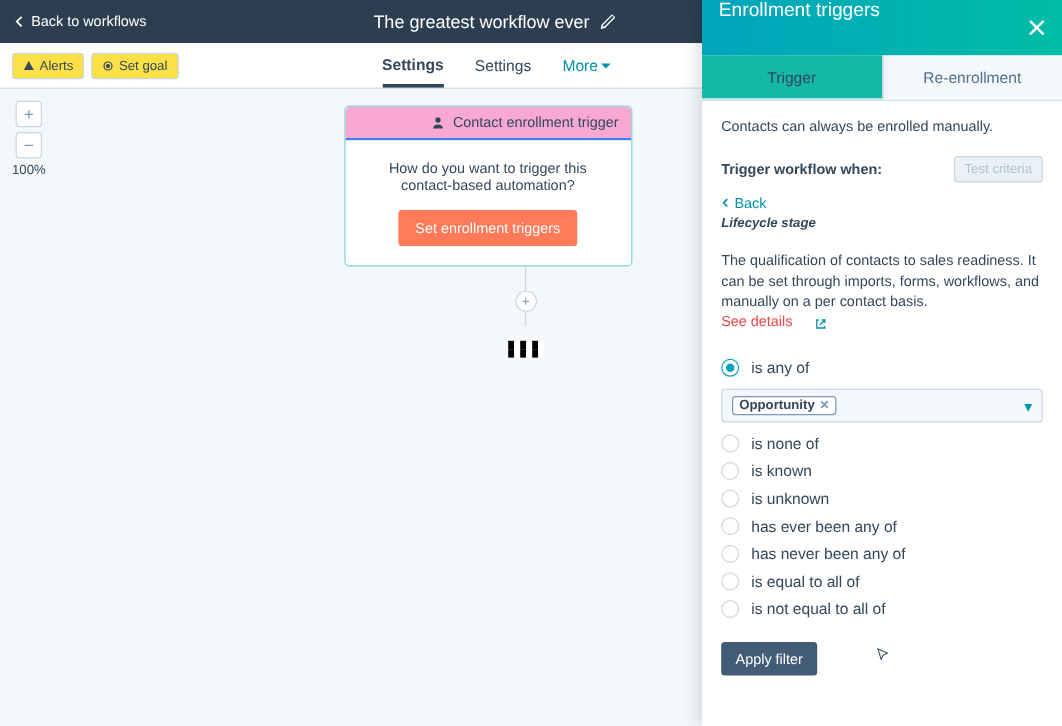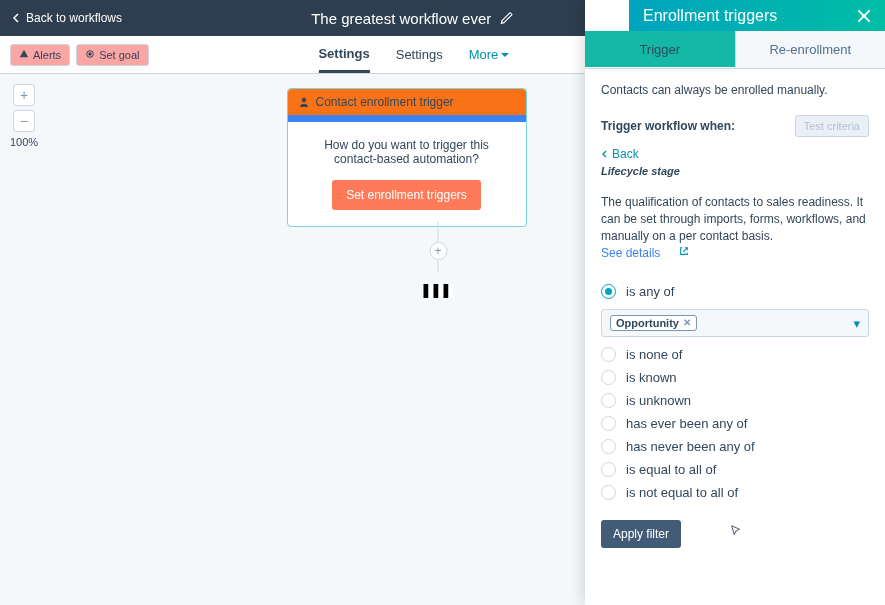--- a/index.html
+++ b/index.html
@@ -5,65 +5,65 @@
   * { box-sizing: border-box; margin: 0; padding: 0; font-family: -apple-system, BlinkMacSystemFont, "Segoe UI", Helvetica, Arial, sans-serif; }
   html, body { width: 885px; height: 605px; overflow: hidden; background: #fff; }
   .topbar { height: 36px; background: #2d3e50; color: #fff; display: flex; align-items: center; padding: 0 12px; position: relative; }
   .back-link { display: flex; align-items: center; gap: 4px; font-size: 12px; cursor: pointer; }
   .back-link svg { width: 10px; height: 10px; }
   .title-wrap { position: absolute; left: 50%; transform: translateX(-65%); display: flex; align-items: center; gap: 8px; }
   .title { font-size: 15px; font-weight: 500; }
   .edit-icon { width: 14px; height: 14px; }
 
   .toolbar { height: 38px; border-bottom: 1px solid #cbd6e2; display: flex; align-items: center; padding: 0 10px; position: relative; background:#fff;}
-  .tool-btn { border: 1px solid #cbd6e2; background: #fca5a5; color: #33475b; font-size: 11px; padding: 4px 8px; border-radius: 3px; display: inline-flex; gap: 4px; cursor: pointer; margin-right: 6px; }
+  .tool-btn { border: 1px solid #cbd6e2; background: #fde047; color: #33475b; font-size: 11px; padding: 4px 8px; border-radius: 3px; display: inline-flex; align-items: center; gap: 4px; cursor: pointer; margin-right: 6px; }
   .tool-btn svg { width: 10px; height: 10px; }
   .tabs { position: absolute; left: 50%; transform: translateX(-65%); display: flex; gap: 26px; height: 100%; align-items: center; }
   .tab { font-size: 13px; color: #33475b; cursor: pointer; height: 100%; display: flex; align-items: center; }
   .tab.active { font-weight: 600; border-bottom: 3px solid #33475b; }
   .tab.more { color: #0091ae; }
   .tab.more svg { width: 8px; height: 8px; margin-left: 3px;}
 
   .canvas-area { position: relative; height: calc(605px - 36px - 38px); background: #f5f8fa; }
   .zoom-controls { position: absolute; top: 10px; left: 10px; display: flex; flex-direction: column; align-items: center; gap: 2px; }
   .zoom-btn { width: 22px; height: 22px; border: 1px solid #cbd6e2; background: #fff; color: #7c98b6; border-radius: 3px; font-size: 14px; line-height: 18px; cursor: pointer; margin-bottom: 2px;}
   .zoom-pct { font-size: 11px; color: #33475b; }
 
   .enroll-card { position: absolute; top: 14px; left: 50%; transform: translateX(-65%); width: 240px; border: 1px solid #7fd1de; border-radius: 4px; background: #fff; box-shadow: 0 0 0 0 rgba(0,0,0,0); }
-  .enroll-header { background: #f97316; border-bottom: 7px solid #3b82f6; padding: 6px 10px; display: flex; align-items: center; gap: 6px; border-radius: 4px 4px 0 0;}
+  .enroll-header { background: #f9a8d4; border-bottom: 2px solid #3b82f6; padding: 6px 10px; display: flex; align-items: center; gap: 6px; border-radius: 4px 4px 0 0; justify-content: flex-end;}
   .enroll-header .hicon { width: 12px; height: 12px; }
   .enroll-header span { font-size: 12px; color: #33475b; }
   .enroll-body { padding: 16px 18px; text-align: center; font-size: 12px; color: #33475b; }
   .enroll-btn { margin-top: 14px; background: #ff7a59; color: #fff; border: none; border-radius: 3px; padding: 8px 14px; font-size: 12px; font-weight: 500; cursor: pointer; }
   .connector { position: absolute; top: 148px; left: 50%; transform: translateX(-65%); display:flex; flex-direction:column; align-items:center;}
   .vline { width: 1px; height: 20px; background: #cbd6e2; }
   .plus-node { width: 18px; height: 18px; border: 1px solid #cbd6e2; border-radius: 50%; color: #7c98b6; font-size: 12px; display:flex; align-items:center; justify-content:center; background:#fff; cursor:pointer;}
   .finish-flag { margin-top: 12px; width: 30px; height: 14px; display: grid; grid-template-columns: repeat(6,5px); grid-template-rows: repeat(2,7px);}
   .finish-flag div:nth-child(odd){background:#000;} .finish-flag div:nth-child(even){background:#fff;}
   .finish-flag .b{background:#000;} .finish-flag .w{background:#fff;}
 
   
   .panel { position: absolute; top: 0; right: 0; width: 300px; height: 605px; background: #fff; box-shadow: -4px 0 12px rgba(0,0,0,0.12); display: flex; flex-direction: column; z-index: 10;}
-  .panel-header { height: 31px; background: linear-gradient(90deg,#00a4bd,#00bda5); color: #fff; display: flex; align-items: center; padding: 0 14px; font-size: 16px; font-weight: 500; position: relative; margin-left: 44px;}
+  .panel-header { height: 46px; background: linear-gradient(90deg,#00a4bd,#00bda5); color: #fff; display: flex; align-items: flex-start; padding: 0 14px; font-size: 16px; font-weight: 500; position: relative;}
   .panel-close { position: absolute; right: 12px; top: 50%; transform: translateY(-50%); width: 18px; height: 18px; cursor: pointer; }
   .panel-tabs { display: flex; border-bottom: 1px solid #cbd6e2; height: 38px; }
   .ptab { flex: 1; text-align: center; font-size: 13px; color: #33475b; display:flex; align-items:center; justify-content:center; cursor:pointer; border-right:1px solid #cbd6e2;}
   .ptab:last-child{border-right:none;}
   .ptab.active { background:#14b8a6; border-bottom: 1px solid #fff; position:relative;}
   .ptab.inactive { background:#f5f8fa; color: #516f90;}
   .panel-body { padding: 14px 16px; overflow-y: auto; font-size: 13px; color: #33475b; }
   .manual-note { font-size: 12px; color: #33475b; margin-bottom: 18px; }
   .trigger-when-row { display:flex; justify-content:space-between; align-items:center; margin-bottom: 10px;}
   .trigger-when { font-size: 12px; font-weight: 600; color: #33475b;}
   .test-btn { border:1px solid #cbd6e2; background:#eaf0f6; color:#b0c1d4; font-size: 11px; padding: 4px 8px; border-radius: 3px; cursor: not-allowed;}
   .back-link-panel { color:#0091ae; font-size: 12px; margin-bottom: 4px; cursor:pointer; display:flex; align-items:center; gap:3px;}
   .back-link-panel svg{width:8px;height:8px;}
   .filter-title { font-weight: 600; font-size: 11px; color:#33475b; margin-bottom: 17px; font-style: italic;}
   .filter-desc { font-size: 12px; color:#33475b; line-height:1.4;}
-  .see-details { color:#3b82f6; font-size:12px; margin-top:2px; cursor:pointer; display:inline-flex; align-items:flex-start; gap:19px;}
+  .see-details { color:#ef4444; font-size:12px; margin-top:2px; cursor:pointer; display:inline-flex; align-items:flex-end; gap:19px;}
   .see-details svg{width:10px;height:10px;}
   .radio-list { margin-top: 20px; }
   .radio-item { display:flex; align-items:center; gap:10px; padding:4px 0; cursor:pointer; font-size:13px; color:#33475b;}
   .radio { width:15px; height:15px; border:1.5px solid #cbd6e2; border-radius:50%; display:inline-flex; align-items:center; justify-content:center;}
   .radio.checked { border-color:#00a4bd;}
   .radio.checked::after { content:""; width:7px; height:7px; background:#00a4bd; border-radius:50%;}
   .select-box { margin: 6px 0 6px 0; border:1px solid #cbd6e2; border-radius:3px; padding:5px 8px; display:flex; align-items:center; justify-content:space-between; cursor:pointer; background:#f5f8fa;}
   .chip { display:inline-flex; align-items:flex-start; gap:4px; border:1px solid #7c98b6; background:#fff; border-radius:3px; padding:1px 5px; font-size:11px; font-weight:600; color:#33475b;}
   .chip .x { color:#7c98b6; font-size:10px; cursor:pointer;}
   .caret { color:#0091ae; }

